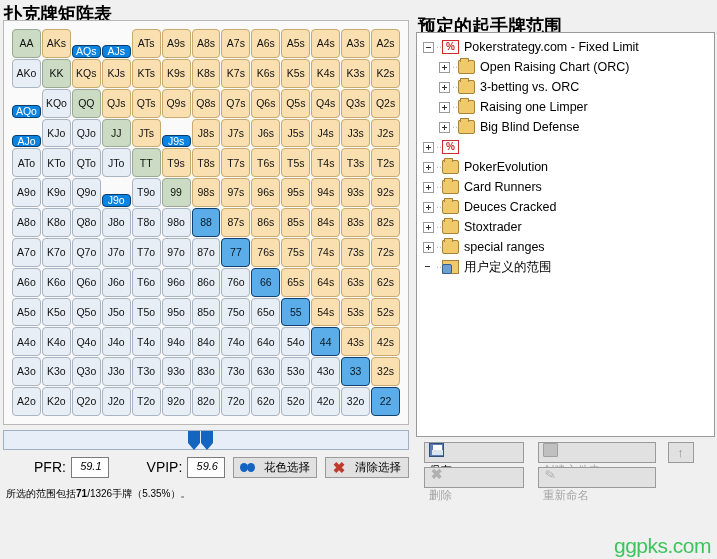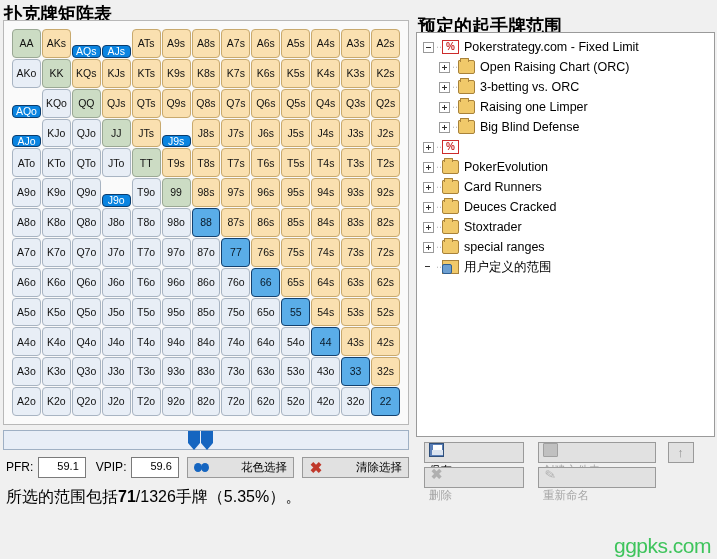--- a/index.html
+++ b/index.html
@@ -57,44 +57,44 @@
     border-top: 7px solid #1565c0;
   }
   #handle-left  { left: 184px; }
   #handle-right { left: 197px; }
 
   
   #stats-row {
     position: absolute; left: 3px; top: 456px; width: 406px; height: 22px;
     display: flex; align-items: center; gap: 0px;
   }
-  .stat-label { font-size: 12px; color: #000; padding: 0 5px 0 3px; }
+  .stat-label { font-size: 14px; color: #000; padding: 0 5px 0 3px; margin-left: 28px; }
   .stat-box {
     width: 58px; height: 21px; background: #fff; border: 1px solid #7a7a7a;
-    font-size: 11px; color: #000; text-align: right; padding: 2px 6px 0 0;
+    font-size: 11px; color: #000; text-align: right; padding: 2px 6px 0 0; font-style: italic;
   }
   .tool-btn {
     height: 21px; background: #e1e1e1; border: 1px solid #9a9a9a;
     display: flex; align-items: center; font-size: 11.5px; color: #000;
     padding: 0 6px; gap: 8px;
   }
   #btn-suit-select { width: 132px; margin-left: 8px; }
   #btn-clear-select { width: 132px; margin-left: 8px; }
-  .btn-label { flex: 1; text-align: right; }
+  .btn-label { flex: 1; text-align: center; }
 
   .icon-suit { width: 16px; height: 11px; position: relative; flex: none; }
   .icon-suit i { position: absolute; top: 1px; width: 8px; height: 9px; background: #1565c0; border-radius: 50% 50% 50% 50%; }
   .icon-suit i.a { left: 0; }
   .icon-suit i.b { left: 7px; }
   .icon-x { width: 14px; flex: none; color: #c0392b; font-size: 15px; font-weight: bold; text-align: center; line-height: 1; }
 
   
   #summary {
     position: absolute; left: 6px; top: 487px; width: 400px;
-    font-size: 16px; color: #000;
+    font-size: 10px; color: #000;
   }
   #summary b { font-weight: bold; }
 
   
   #right-panel { position: absolute; left: 414px; top: 0; width: 303px; height: 510px; margin-top: 12px; }
   #tree-wrap {
     position: absolute; left: 2px; top: 20px; width: 299px; height: 405px;
     background: #fff; border: 1px solid #9a9a9a; overflow: hidden; padding: 4px 0 0 0;
   }
   .tree-row {

